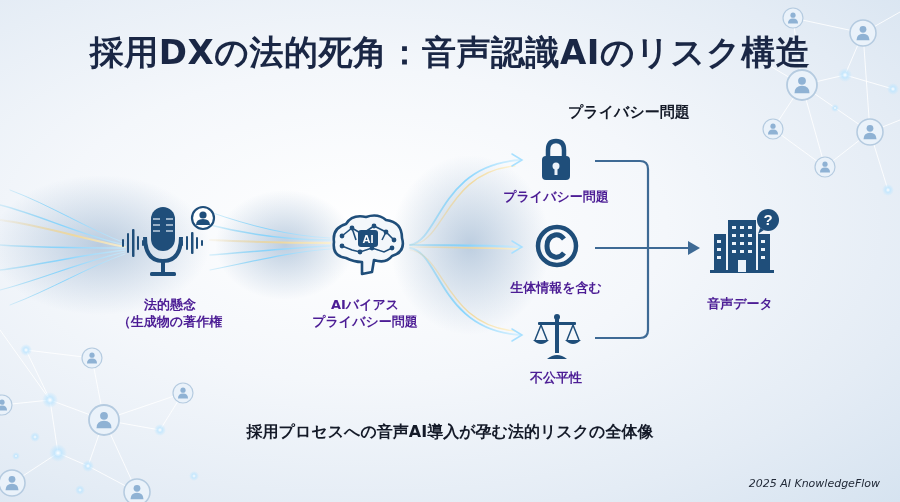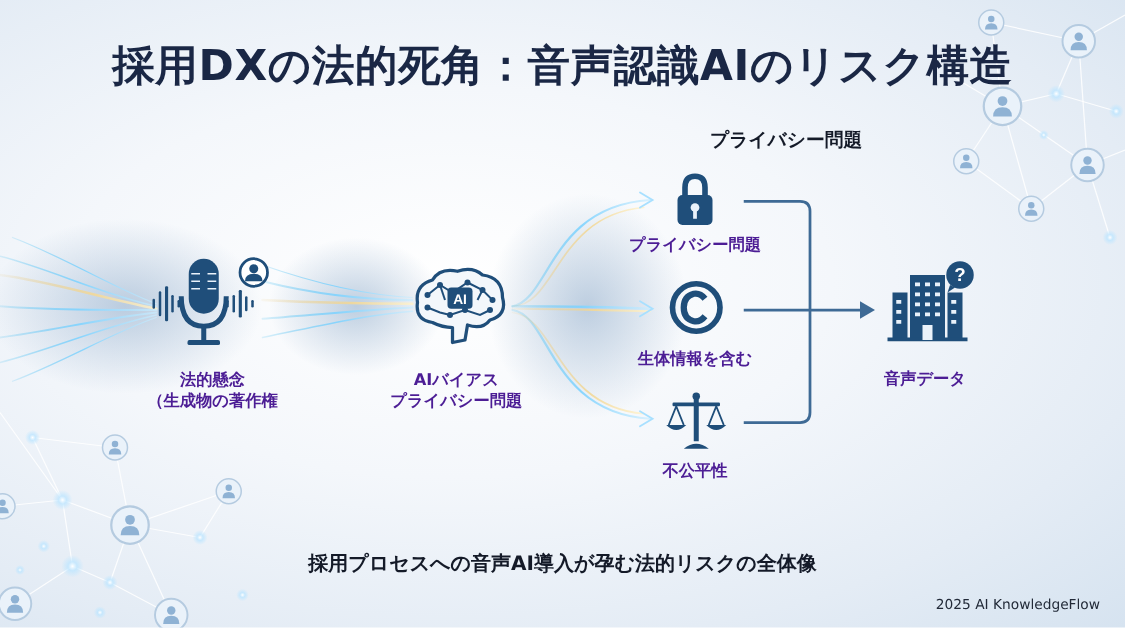--- a/index.html
+++ b/index.html
@@ -17,25 +17,25 @@
     letter-spacing: 0.5px;
   }
   .node-label {
     position: absolute; text-align: center; font-weight: bold; color: #4c1d95;
     font-size: 13px; line-height: 17px; white-space: nowrap;
   }
   .section-label {
     position: absolute; font-weight: bold; font-size: 15px; color: #141a28;
   }
   .subtitle {
-    position: absolute; left: 0; right: 0; top: 441px; text-align: center;
+    position: absolute; left: 0; right: 0; top: 422px; text-align: center;
     font-size: 16px; font-weight: bold; color: #141a28;
   }
   .credit {
-    position: absolute; right: 20px; bottom: 12px; font-size: 11px; color: #222a38;
+    position: absolute; right: 20px; bottom: 12px; font-size: 11px; color: #222a38; font-style: italic;
   }
   .icon { position: absolute; }
 </style>
 </head>
 <body>
 
 <svg class="bg-layer" width="900" height="502" viewBox="0 0 900 502">
   <defs>
     <radialGradient id="glow" cx="50%" cy="50%" r="50%">
       <stop offset="0%" stop-color="#ffffff" stop-opacity="1"></stop>

